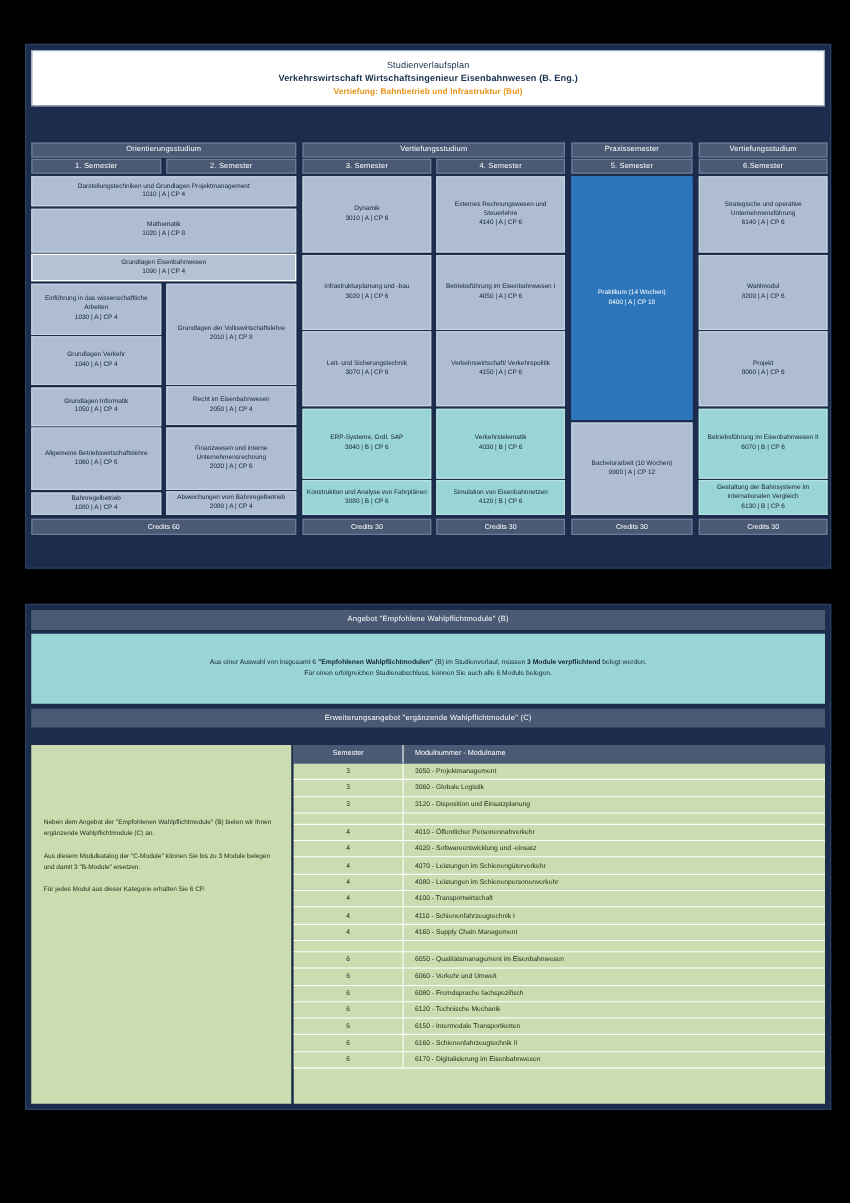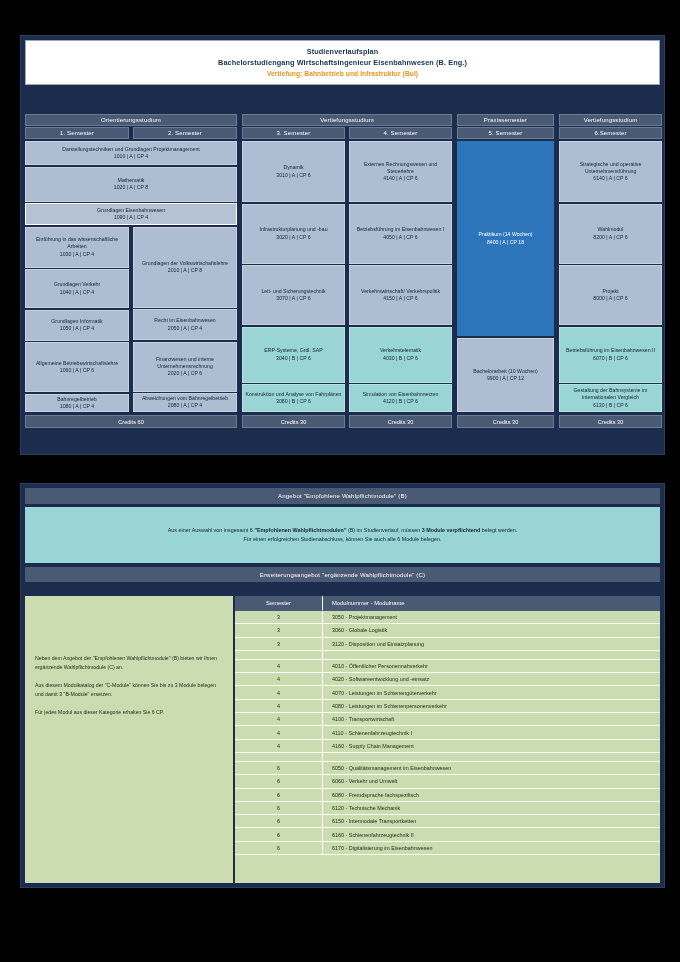--- a/index.html
+++ b/index.html
@@ -19,21 +19,21 @@
     background: #1c2c4c;
     border: 1px solid #2b3f63;
   }
   .title-box {
     margin: 4px 4px 0 4px;
     background: #ffffff;
     border: 1px solid #9aa8bd;
     padding: 5px 4px 5px 4px;
     text-align: center;
   }
-  .title-line1 { font-size: 7.3px; font-weight: bold; color: #17324f; letter-spacing: .1px; line-height: 11px; }
+  .title-line1 { font-size: 7.3px; font-weight: normal; color: #17324f; letter-spacing: .1px; line-height: 11px; }
   .title-line2 { font-size: 7.3px; font-weight: bold; color: #17324f; letter-spacing: .1px; line-height: 11px; }
   .title-line3 { font-size: 6.6px; font-weight: bold; color: #e8941a; letter-spacing: .1px; line-height: 11px; }
 
   .grid-wrap { position:absolute; left:4px; top:78px; width: 637px; }
 
   
   .phase-row { display: flex; width: 100%; height: 12px; }
   .sem-row   { display: flex; width: 100%; height: 12px; margin-top: 1px; }
   .cols-row  { display: flex; width: 100%; margin-top: 2px; }
   .credits-row { display: flex; width: 100%; margin-top: 2px; height: 13px; }
@@ -132,21 +132,21 @@
 </style>
 </head>
 <body>
 
 <div class="page">
 
   <div class="panel-top">
 
     <div class="title-box">
       <div class="title-line1">Studienverlaufsplan</div>
-      <div class="title-line2">Bachelorstudiengang Wirtschaftsingenieur Eisenbahnwesen (B. Eng.)</div>
+      <div class="title-line2">Verkehrswirtschaft Wirtschaftsingenieur Eisenbahnwesen (B. Eng.)</div>
       <div class="title-line3">Vertiefung: Bahnbetrieb und Infrastruktur (BuI)</div>
     </div>
 
     <div class="grid-wrap">
 
       <div class="phase-row">
         <div class="hcell" style="width:212px">Orientierungsstudium</div>
         <div class="gap" style="width:5px"></div>
         <div class="hcell" style="width:210px">Vertiefungsstudium</div>
         <div class="gap" style="width:5px"></div>

